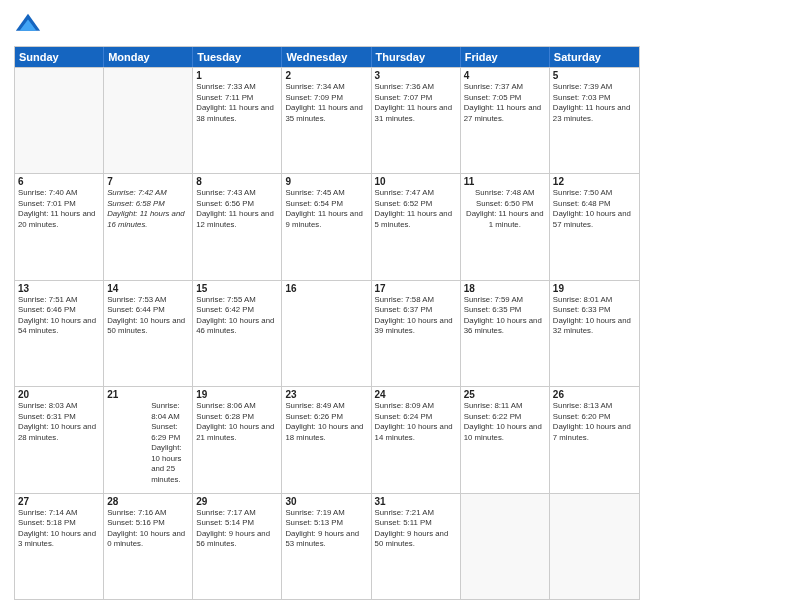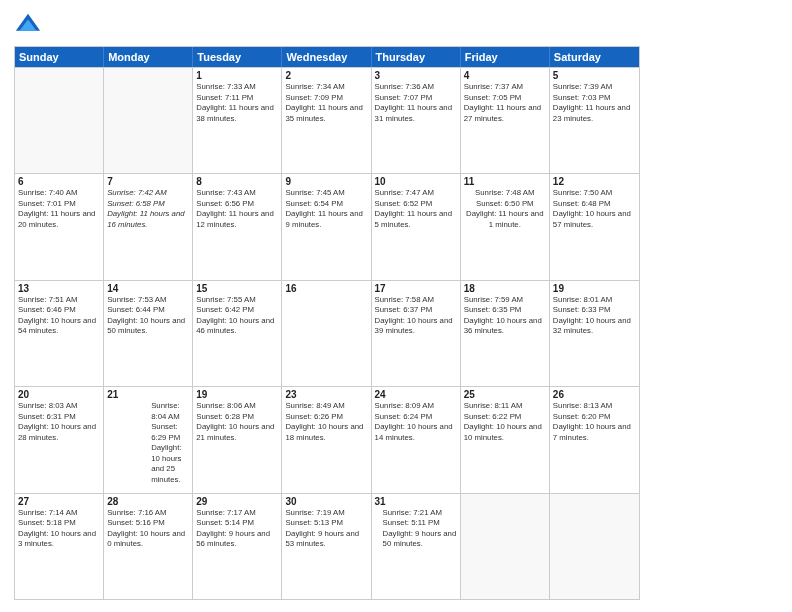--- a/index.html
+++ b/index.html
@@ -320,21 +320,21 @@
 Daylight: 9 hours and 56 minutes.</div>
           </div>
           <div class="cal-cell">
             <div class="day-num">30</div>
             <div class="info" style="white-space: pre-line;">Sunrise: 7:19 AM
 Sunset: 5:13 PM
 Daylight: 9 hours and 53 minutes.</div>
           </div>
           <div class="cal-cell">
             <div class="day-num">31</div>
-            <div class="info" style="white-space: pre-line; margin-left: 8px;">Sunrise: 7:21 AM
+            <div class="info" style="white-space: pre-line;">Sunrise: 7:21 AM
 Sunset: 5:11 PM
 Daylight: 9 hours and 50 minutes.</div>
           </div>
           <div class="cal-cell empty"></div>
           <div class="cal-cell empty"></div>
         </div>
       </div>
   </div>
 </div>
 

